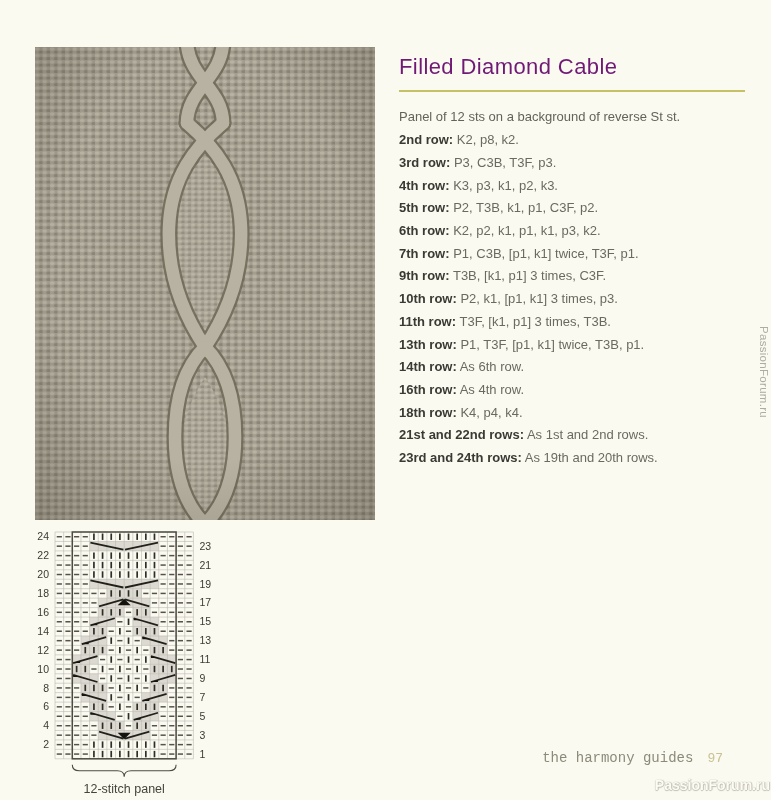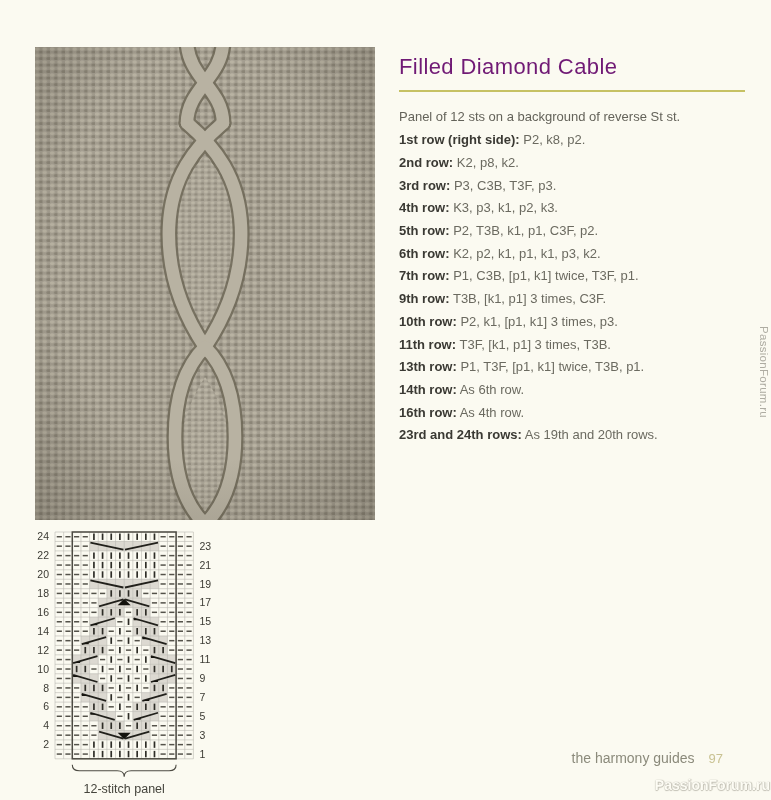--- a/index.html
+++ b/index.html
@@ -12,21 +12,21 @@
   .rightcol{position:absolute;left:399px;top:55px;width:346px;}
   .title{font-size:22px;font-weight:400;color:#701a75;letter-spacing:.4px;margin:0;line-height:1.1;}
   .rule{height:2px;background:#c6c164;margin-top:11px;}
   .intro{font-size:13px;color:#64635a;margin:16px 0 3px 0;line-height:18px;}
   .instr{font-size:13px;line-height:22.7px;white-space:nowrap;color:#6b6a60;}
   .instr .lbl{font-weight:bold;color:#3a3933;}
 
   .chart{position:absolute;left:28px;top:528px;width:230px;height:272px;}
   .chart svg{display:block;font-family:"Liberation Sans",sans-serif;}
 
-  .footer{position:absolute;right:48px;top:750px;font-family:Liberation Sans, sans-serif;font-size:14px;color:#8b8a7b;text-align:right;}
+  .footer{position:absolute;right:48px;top:750px;font-family:Liberation Mono, monospace;font-size:14px;color:#8b8a7b;text-align:right;}
   .footer .pagenum{color:#c9c292;margin-left:14px;font-size:13px;}
 
   .wm-side{position:absolute;right:1px;top:326px;writing-mode:vertical-rl;font-size:11.5px;color:#aeaca2;letter-spacing:.3px;}
   .wm-corner{position:absolute;right:1px;bottom:7px;font-size:14px;font-weight:bold;color:#fdfcf4;
              text-shadow:0 0 1px #b7b5aa, 0 1px 1px #c4c2b7, 1px 0 1px #c4c2b7;}
 </style>
 </head>
 <body>
 
 <div class="page">
@@ -72,33 +72,34 @@
       </g>
       <rect width="340" height="473" fill="url(#vign)"></rect>
     </svg>
   </div>
 
   <div class="rightcol">
     <h1 class="title">Filled Diamond Cable</h1>
     <div class="rule"></div>
     <p class="intro">Panel of 12 sts on a background of reverse St st.</p>
     <div id="instructions">
-        <div class="instr"><span class="lbl">1st row (right side):</span> <span>P2, k8, p2.</span></div>
         <div class="instr"><span class="lbl">2nd row:</span> <span>K2, p8, k2.</span></div>
         <div class="instr"><span class="lbl">3rd row:</span> <span>P3, C3B, T3F, p3.</span></div>
         <div class="instr"><span class="lbl">4th row:</span> <span>K3, p3, k1, p2, k3.</span></div>
         <div class="instr"><span class="lbl">5th row:</span> <span>P2, T3B, k1, p1, C3F, p2.</span></div>
         <div class="instr"><span class="lbl">6th row:</span> <span>K2, p2, k1, p1, k1, p3, k2.</span></div>
         <div class="instr"><span class="lbl">7th row:</span> <span>P1, C3B, [p1, k1] twice, T3F, p1.</span></div>
         <div class="instr"><span class="lbl">9th row:</span> <span>T3B, [k1, p1] 3 times, C3F.</span></div>
         <div class="instr"><span class="lbl">10th row:</span> <span>P2, k1, [p1, k1] 3 times, p3.</span></div>
         <div class="instr"><span class="lbl">11th row:</span> <span>T3F, [k1, p1] 3 times, T3B.</span></div>
         <div class="instr"><span class="lbl">13th row:</span> <span>P1, T3F, [p1, k1] twice, T3B, p1.</span></div>
         <div class="instr"><span class="lbl">14th row:</span> <span>As 6th row.</span></div>
         <div class="instr"><span class="lbl">16th row:</span> <span>As 4th row.</span></div>
+        <div class="instr"><span class="lbl">18th row:</span> <span>K4, p4, k4.</span></div>
+        <div class="instr"><span class="lbl">21st and 22nd rows:</span> <span>As 1st and 2nd rows.</span></div>
         <div class="instr"><span class="lbl">23rd and 24th rows:</span> <span>As 19th and 20th rows.</span></div>
       </div>
   </div>
 
   <div class="chart" id="chart">
       <svg width="230" height="272" viewBox="0 0 230 272">
         <rect x="70.25" y="202.45" width="51.900000000000006" height="9.45" fill="#dcd9d1"></rect>
         <rect x="70.25" y="193" width="25.950000000000003" height="9.45" fill="#dcd9d1"></rect>
         <rect x="104.85000000000001" y="193" width="17.3" height="9.45" fill="#dcd9d1"></rect>
         <rect x="61.6" y="183.54999999999998" width="25.950000000000003" height="9.45" fill="#dcd9d1"></rect>

